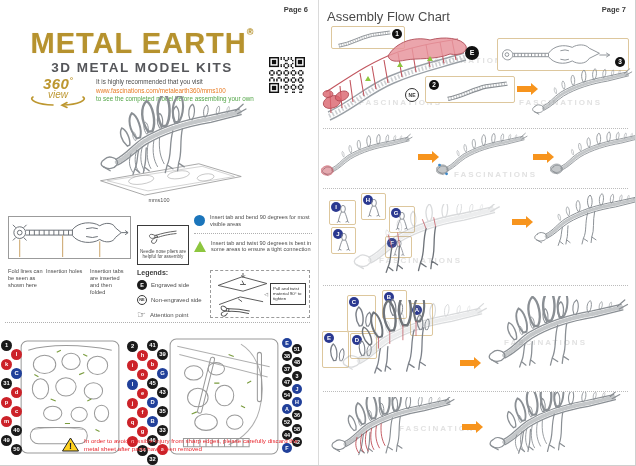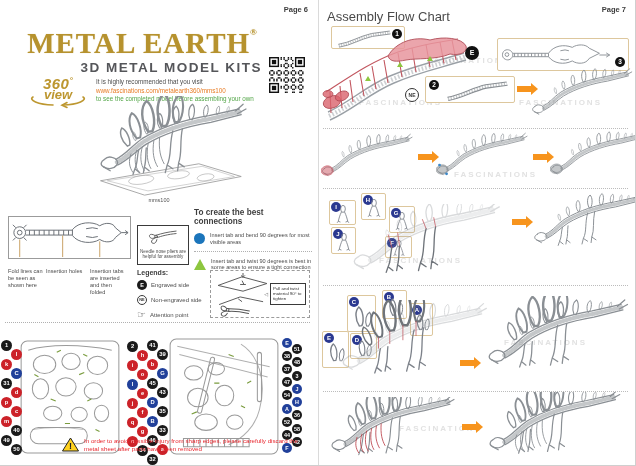--- a/index.html
+++ b/index.html
@@ -4,28 +4,28 @@
 <style>
   html,body{margin:0;padding:0;background:#fff;}
   *{box-sizing:border-box;}
   .spread{position:relative;width:636px;height:466px;background:#fff;font-family:"Liberation Sans",sans-serif;color:#58595b;overflow:hidden;border-right:1px solid #cfcfcf;border-bottom:1px solid #cfcfcf;}
   .page{position:absolute;top:0;height:466px;width:318px;}
   .p1{left:0;}
   .p2{left:318px;border-left:1px solid #dadada;}
   .abs{position:absolute;}
   .page-label{position:absolute;top:5px;right:10px;font-size:7.5px;font-weight:bold;color:#3c3c3c;}
   
-  .logo{position:absolute;left:22px;top:27px;width:240px;text-align:center;font-family:Liberation Serif, serif;font-size:29px;font-weight:bold;color:#b6922e;letter-spacing:1px;text-shadow:0 0 1px rgba(182,146,46,.45);white-space:nowrap;}
+  .logo{position:absolute;left:22px;top:27px;width:240px;text-align:center;font-family:Liberation Sans, sans-serif;font-size:29px;font-weight:bold;color:#b6922e;letter-spacing:1px;text-shadow:0 0 1px rgba(182,146,46,.45);white-space:nowrap;}
   .logo sup{font-size:9px;vertical-align:18px;letter-spacing:0;}
-  .subtitle{position:absolute;left:22px;top:60px;width:240px;text-align:right;font-size:13.5px;font-weight:bold;color:#55565a;letter-spacing:1.5px;white-space:nowrap;}
+  .subtitle{position:absolute;left:22px;top:60px;width:240px;text-align:center;font-size:13.5px;font-weight:bold;color:#55565a;letter-spacing:1.5px;white-space:nowrap;}
   .qr{position:absolute;right:13px;top:57px;width:36px;height:36px;}
   .b360{position:absolute;left:26px;top:74px;width:64px;height:36px;text-align:center;color:#bd9730;}
   .b360 .num{font-size:15px;font-weight:bold;font-style:italic;letter-spacing:.5px;line-height:14px;}
   .b360 .deg{font-size:8px;vertical-align:6px;}
-  .b360 .vw{font-size:13px;font-weight:bold;font-style:italic;line-height:8px;}
+  .b360 .vw{font-size:10px;font-weight:normal;font-style:italic;line-height:8px;}
   .b360 svg{position:absolute;left:0;top:0;width:64px;height:36px;}
   .intro{position:absolute;left:96px;top:78px;width:205px;font-size:6.3px;line-height:8.6px;}
   .intro .l1{color:#4d4d4d;}
   .intro .l2{color:#e87c25;}
   .intro .l3{color:#53a648;}
   .hero{position:absolute;left:55px;top:96px;width:208px;height:100px;}
   .caption{position:absolute;left:0;top:197px;width:318px;text-align:center;font-size:5.5px;color:#555;}
   
   .foldbox{position:absolute;left:8px;top:216px;width:123px;height:43px;border:1px solid #9b9b9b;}
   .flabel{position:absolute;top:268px;font-size:5.6px;line-height:7px;color:#4d4d4d;}
@@ -448,21 +448,20 @@
         <span class="necirc">NE</span>
         <span class="lt">Non-engraved side</span>
       </div>
       <div class="lrow">
         <span class="hand">☞</span>
         <span class="lt">Attention point</span>
       </div>
     </div>
 
     <div class="conn">
-      <div class="ttl">To create the best connections</div>
       <div class="crow">
         <span class="bdot"></span>
         <span class="ct">Insert tab and bend 90 degrees for most visible areas</span>
       </div>
       <div class="cdots"></div>
       <div class="crow">
         <span class="gtri"></span>
         <span class="ct">Insert tab and twist 90 degrees is best in some areas to ensure a tight connection</span>
       </div>
     </div>

